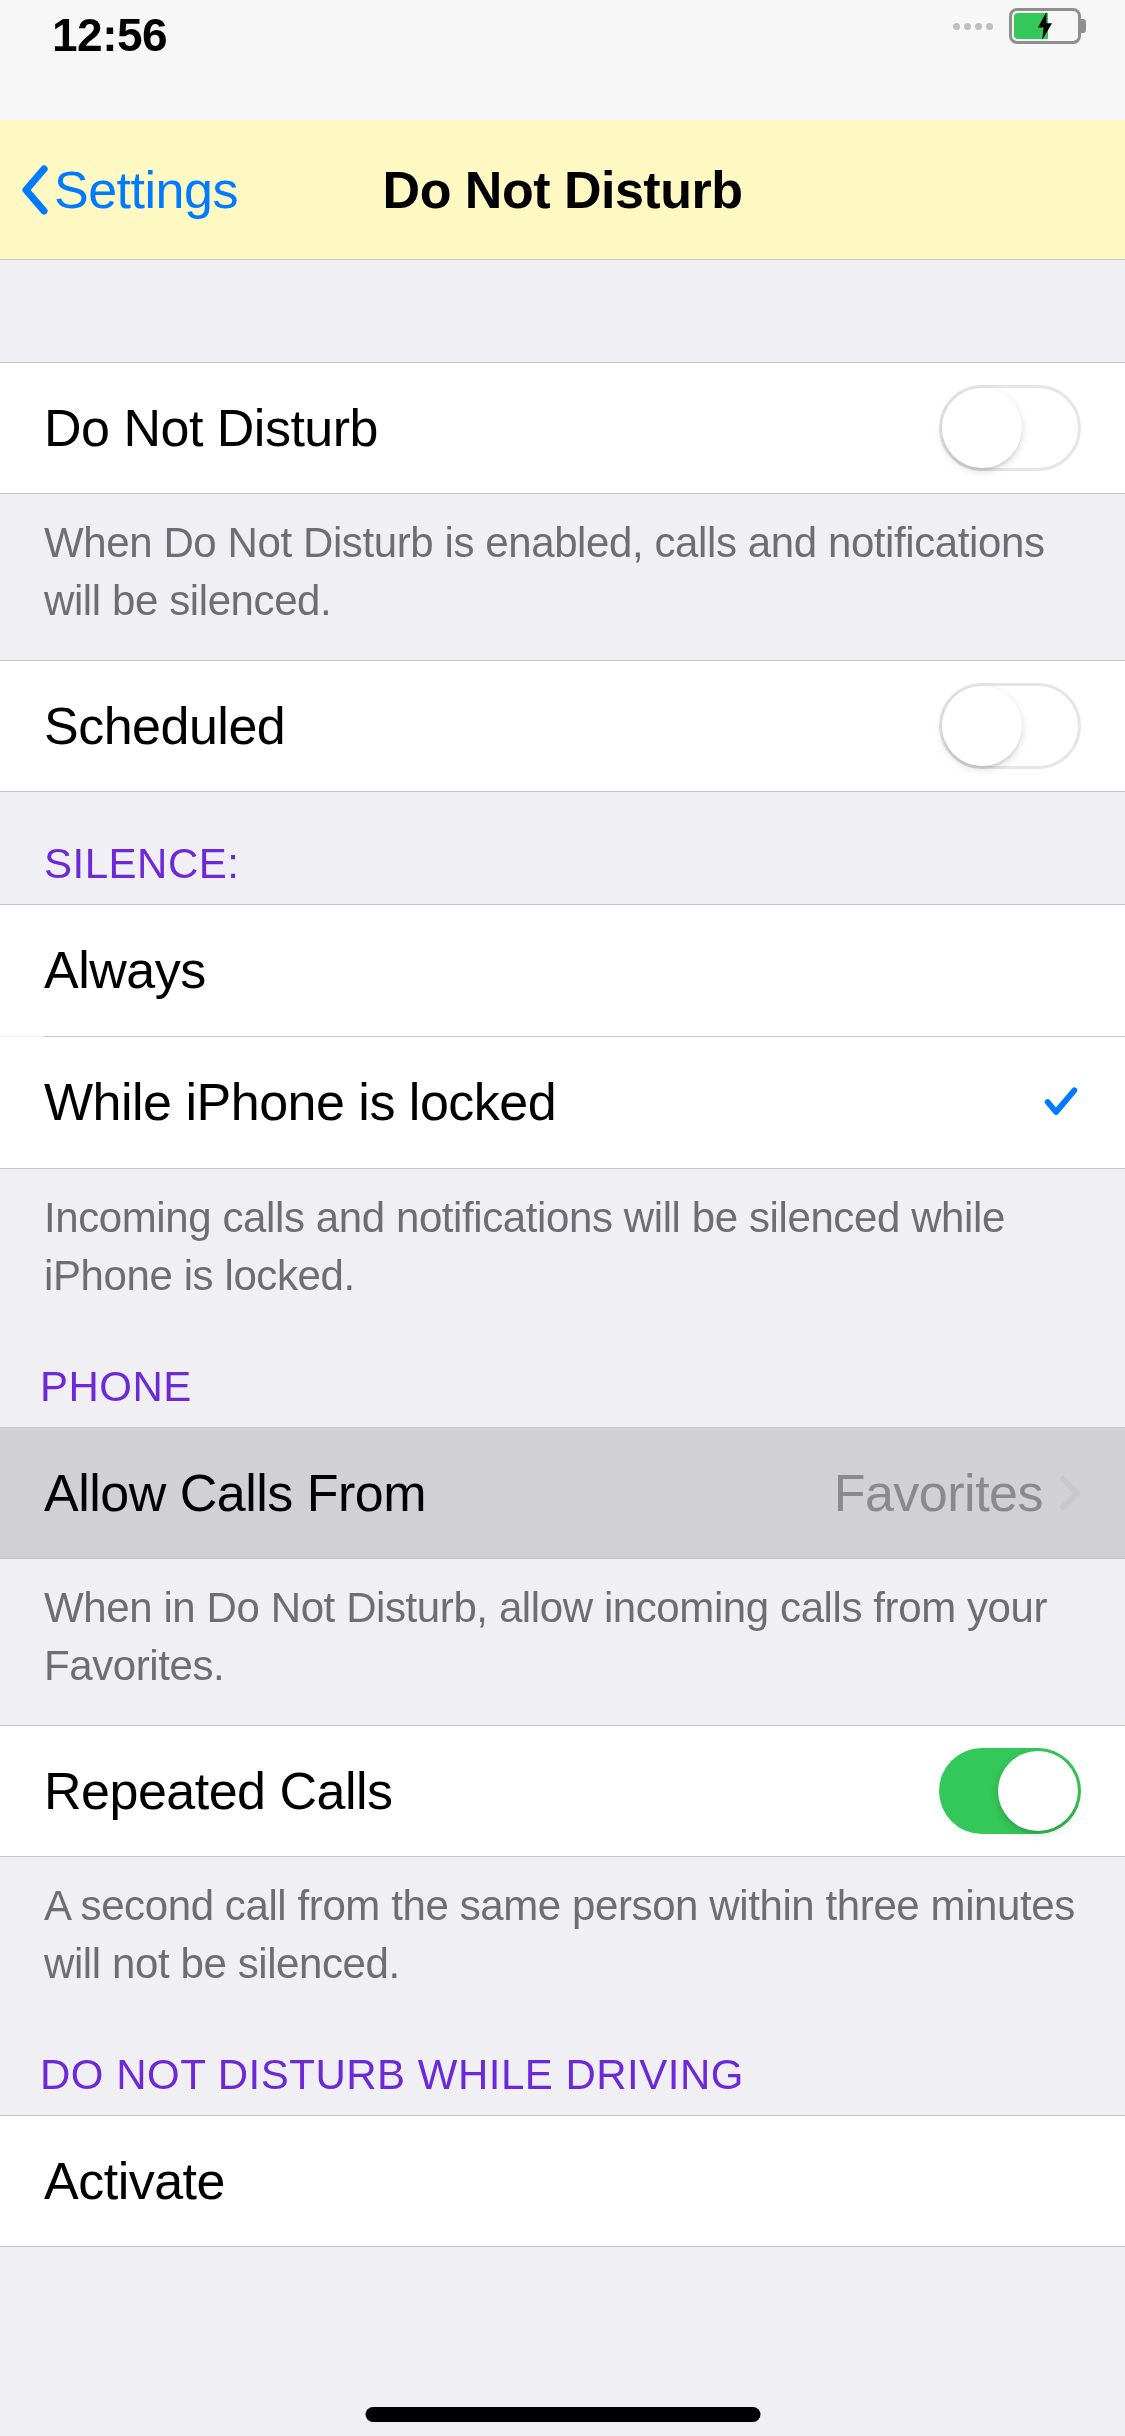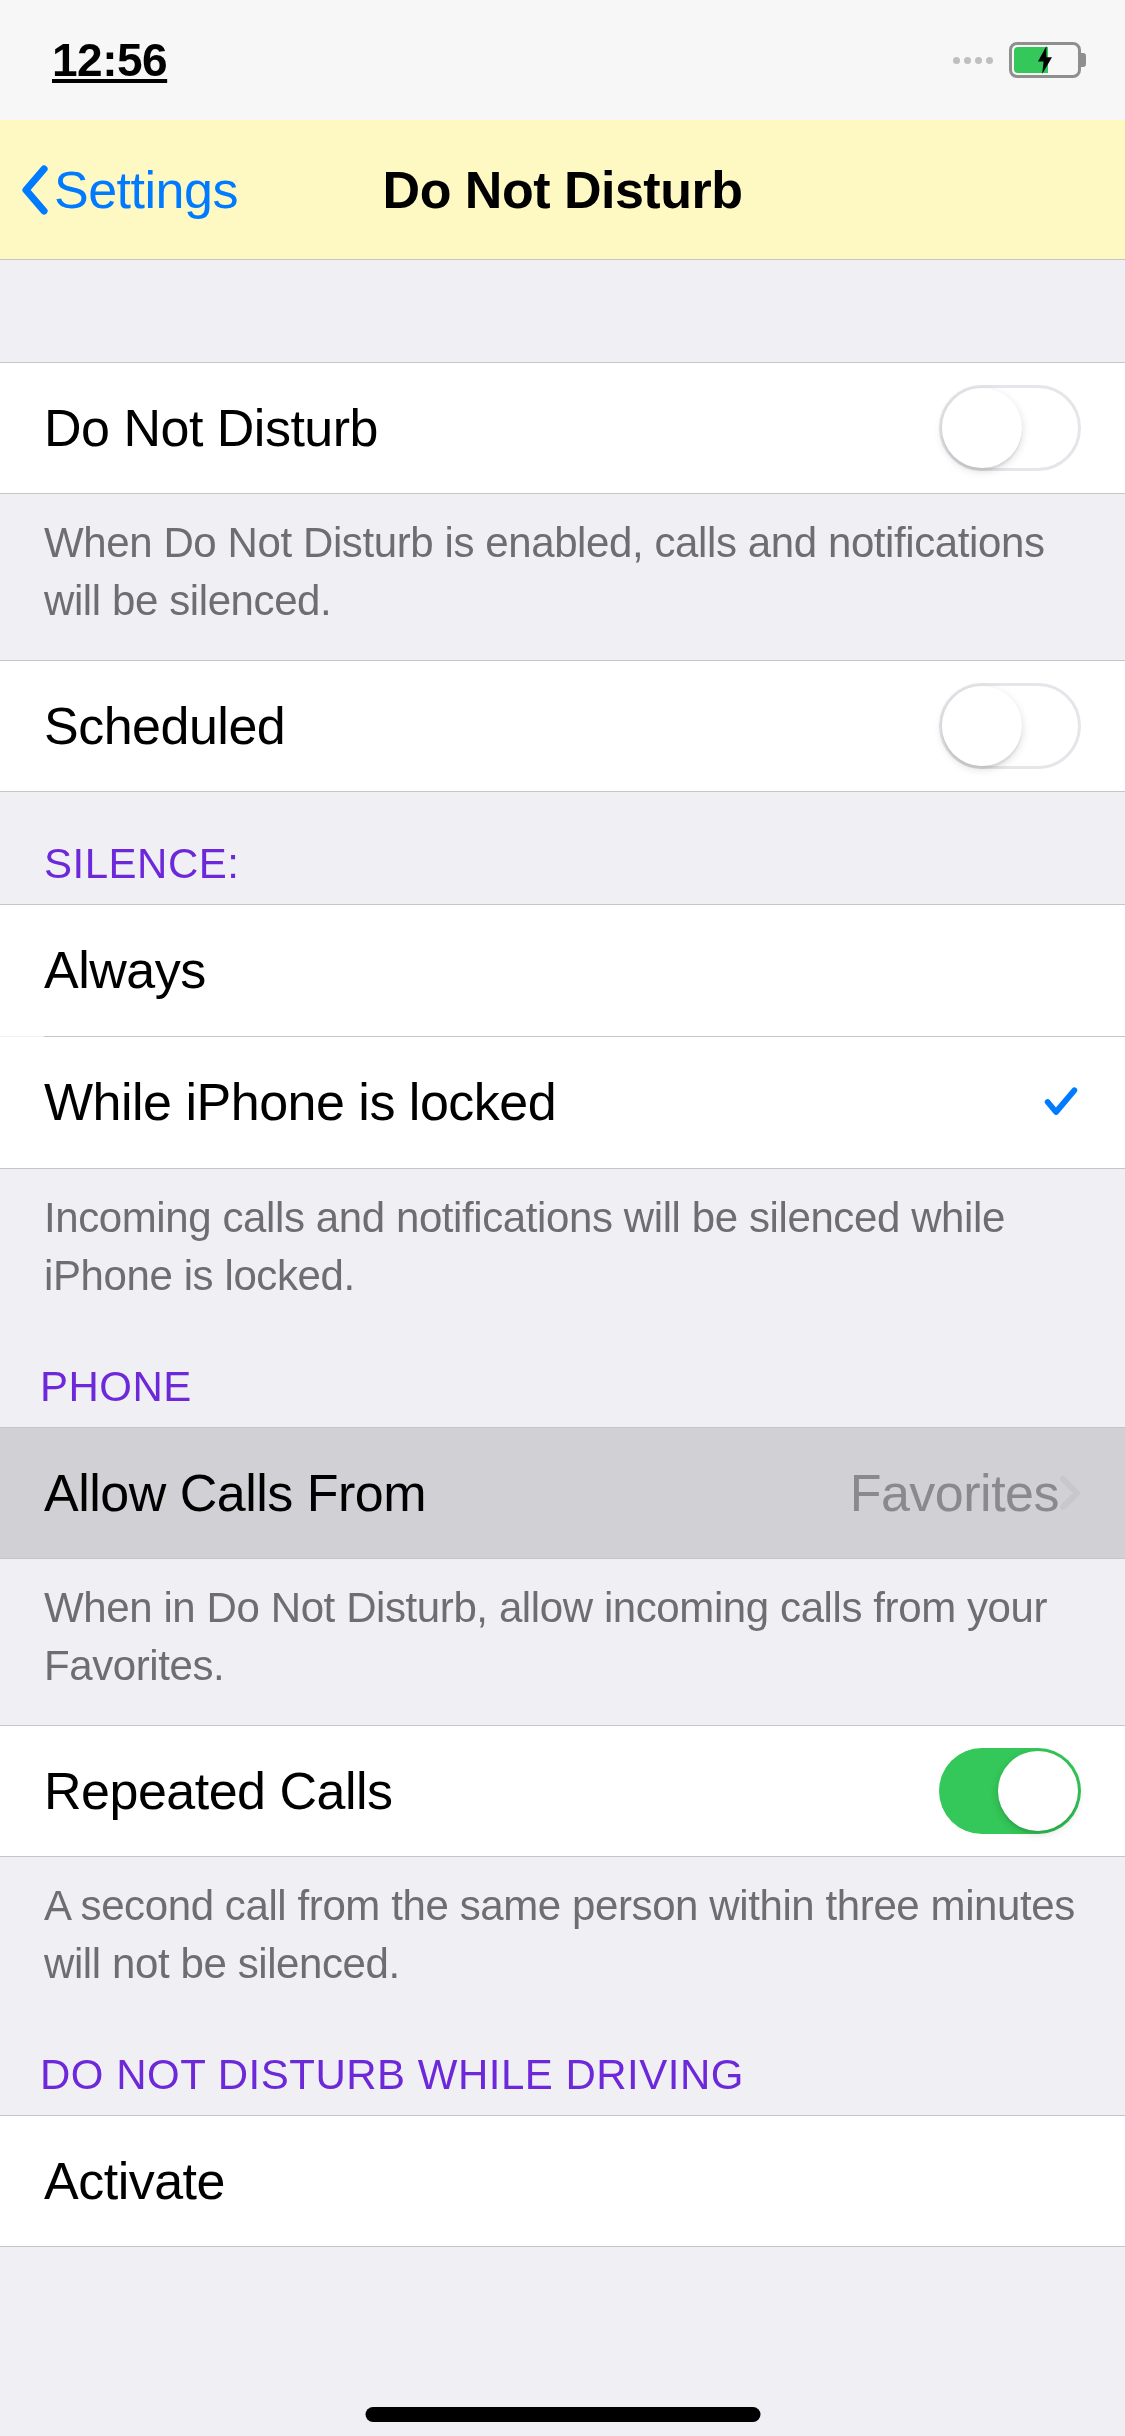--- a/index.html
+++ b/index.html
@@ -11,25 +11,24 @@
     }
     html, body {
       width: 1125px;
       height: 2436px;
       background: #efeff4;
       overflow: hidden;
     }
     .status-bar {
       height: 120px;
       display: flex;
-      align-items: center;
+      align-items: flex-start;
       justify-content: space-between;
-      padding: 16px 44px;
+      padding: 8px 44px;
       background: #f7f7f7;
-      text-decoration: underline;
     }
     .time {
       font-size: 46px;
       font-weight: 600;
       letter-spacing: -0.5px;
       color: #000;
       margin-left: 8px;
     }
     .status-right {
       display: flex;
@@ -135,20 +134,21 @@
     }
     .cell-label {
       font-size: 52px;
       font-weight: 400;
       color: #000;
       letter-spacing: -0.5px;
     }
     .cell-value {
       font-size: 52px;
       color: #8a8a8e;
+      margin-right: 16px;
       letter-spacing: -0.5px;
     }
     .cell-right {
       display: flex;
       align-items: center;
     }
     .chevron-right {
       width: 22px;
       height: 36px;
     }

